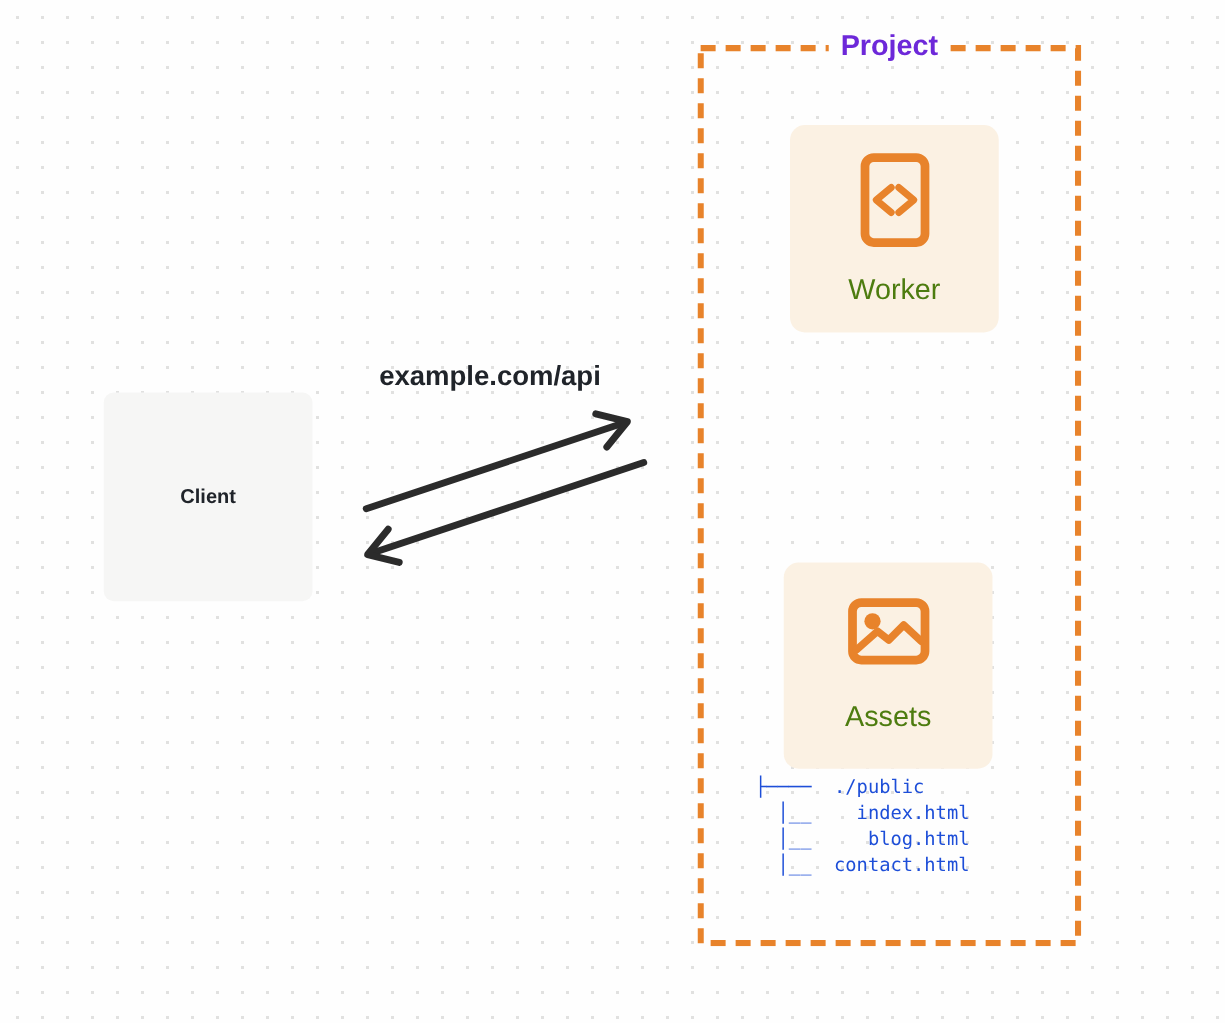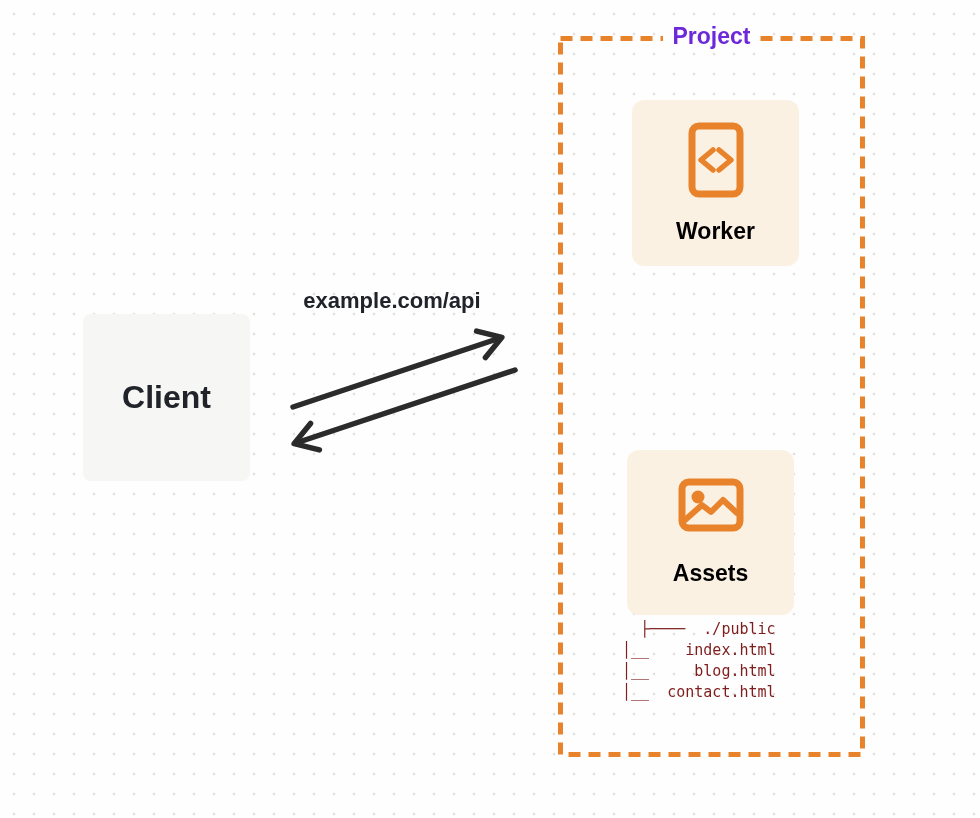--- a/index.html
+++ b/index.html
@@ -22,21 +22,21 @@
     position: absolute;
     left: 83px; top: 314px;
     width: 167px; height: 167px;
     background: #F6F6F5;
     border-radius: 8px;
     display: flex;
     align-items: center;
     justify-content: center;
   }
   .client-box span {
-    font-size: 32px;
+    font-size: 16px;
     font-weight: bold;
     color: #20242A;
   }
   .request-label {
     position: absolute;
     left: 277px; top: 288px;
     width: 230px;
     text-align: center;
     font-size: 22px;
     font-weight: bold;
@@ -80,33 +80,32 @@
     width: 167px; height: 166px;
     gap: 20px;
   }
   .card.assets {
     left: 627px; top: 450px;
     width: 167px; height: 165px;
     gap: 28px;
   }
   .card-label {
     font-size: 23px;
-    font-weight: bold;
-    color: #000000;
+    font-weight: normal;
+    color: #4d7c0f;
   }
   .file-tree {
     position: absolute;
     left: 604px; top: 619px;
     margin: 0;
     font-family: "DejaVu Sans Mono", monospace;
     font-size: 15px;
     line-height: 21px;
-    color: #7f1d1d;
+    color: #1d4ed8;
     white-space: pre;
-    text-align: right;
   }
 </style>
 </head>
 <body>
 
 <div class="client-box">
   <span>Client</span>
 </div>
 
 <div class="request-label">example.com/api</div>

